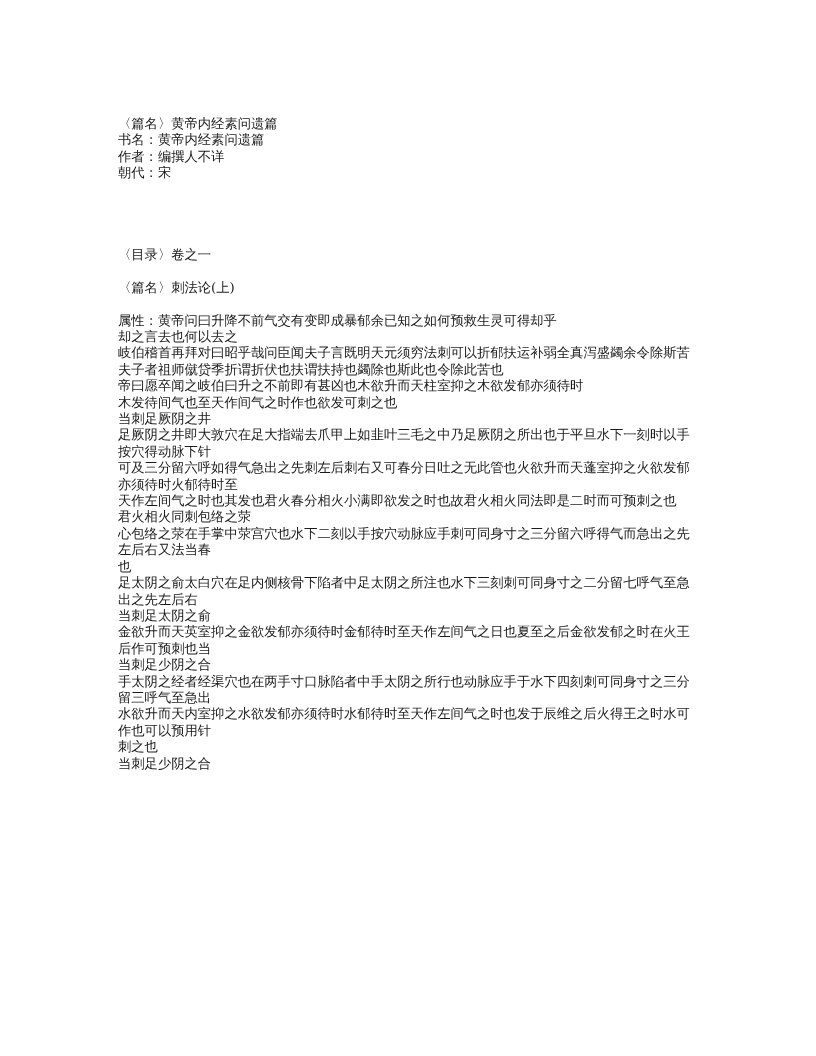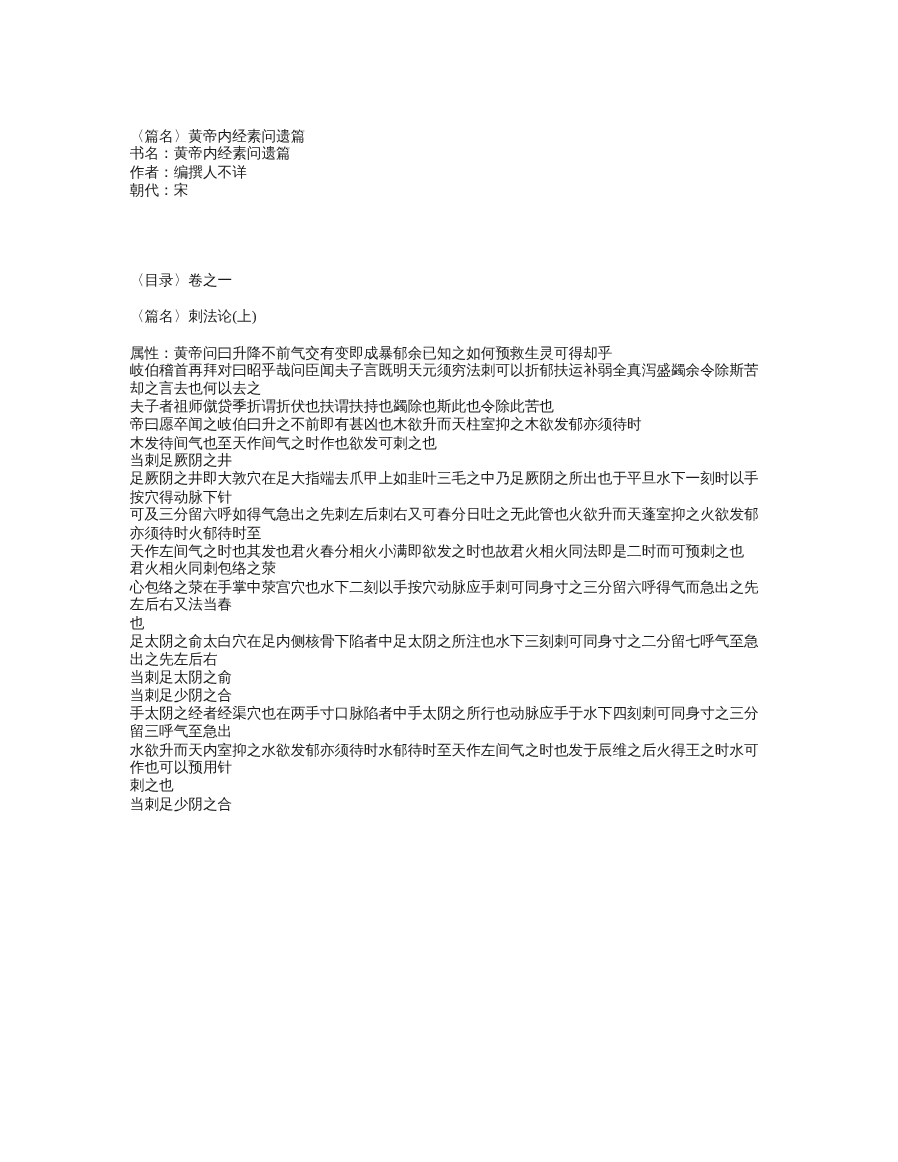--- a/index.html
+++ b/index.html
@@ -15,21 +15,20 @@
       font-family: "DejaVu Serif", "Liberation Serif", serif;
       color: #1a1a1a;
     }
     .page {
       position: absolute;
       left: 118px;
       top: 116px;
       width: 585px;
       font-size: 13.3px;
       line-height: 16.4px;
-      font-family: Liberation Serif, serif;
     }
     .line {
       white-space: pre-wrap;
       word-break: break-all;
       margin: 0;
     }
     .gap-large { height: 49px; }
     .gap-small { height: 16.4px; }
   </style>
 </head>
@@ -44,33 +43,34 @@
   <div class="gap-large"></div>
   <div class="gap-small"></div>
 
   <div class="line">〈目录〉卷之一</div>
   <div class="gap-small"></div>
   <div class="line">〈篇名〉刺法论(上)</div>
   <div class="gap-small"></div>
 
   <div>
     <div class="line">属性：黄帝问曰升降不前气交有变即成暴郁余已知之如何预救生灵可得却乎</div>
+    <div class="line">却之言去也何以去之</div>
     <div class="line">岐伯稽首再拜对曰昭乎哉问臣闻夫子言既明天元须穷法刺可以折郁扶运补弱全真泻盛蠲余令除斯苦</div>
-    <div class="line">却之言去也何以去之</div>
     <div class="line">夫子者祖师僦贷季折谓折伏也扶谓扶持也蠲除也斯此也令除此苦也</div>
     <div class="line">帝曰愿卒闻之岐伯曰升之不前即有甚凶也木欲升而天柱室抑之木欲发郁亦须待时</div>
     <div class="line">木发待间气也至天作间气之时作也欲发可刺之也</div>
     <div class="line">当刺足厥阴之井</div>
     <div class="line">足厥阴之井即大敦穴在足大指端去爪甲上如韭叶三毛之中乃足厥阴之所出也于平旦水下一刻时以手按穴得动脉下针</div>
     <div class="line">可及三分留六呼如得气急出之先刺左后刺右又可春分日吐之无此管也火欲升而天蓬室抑之火欲发郁亦须待时火郁待时至</div>
     <div class="line">天作左间气之时也其发也君火春分相火小满即欲发之时也故君火相火同法即是二时而可预刺之也</div>
     <div class="line">君火相火同刺包络之荥</div>
     <div class="line">心包络之荥在手掌中荥宫穴也水下二刻以手按穴动脉应手刺可同身寸之三分留六呼得气而急出之先左后右又法当春</div>
     <div class="line">也</div>
     <div class="line">足太阴之俞太白穴在足内侧核骨下陷者中足太阴之所注也水下三刻刺可同身寸之二分留七呼气至急出之先左后右</div>
     <div class="line">当刺足太阴之俞</div>
+    <div class="line">金欲升而天英室抑之金欲发郁亦须待时金郁待时至天作左间气之日也夏至之后金欲发郁之时在火王后作可预刺也当</div>
     <div class="line">当刺足少阴之合</div>
     <div class="line">手太阴之经者经渠穴也在两手寸口脉陷者中手太阴之所行也动脉应手于水下四刻刺可同身寸之三分留三呼气至急出</div>
     <div class="line">水欲升而天内室抑之水欲发郁亦须待时水郁待时至天作左间气之时也发于辰维之后火得王之时水可作也可以预用针</div>
     <div class="line">刺之也</div>
     <div class="line">当刺足少阴之合</div>
   </div>
 </div>
 
 </body></html>

